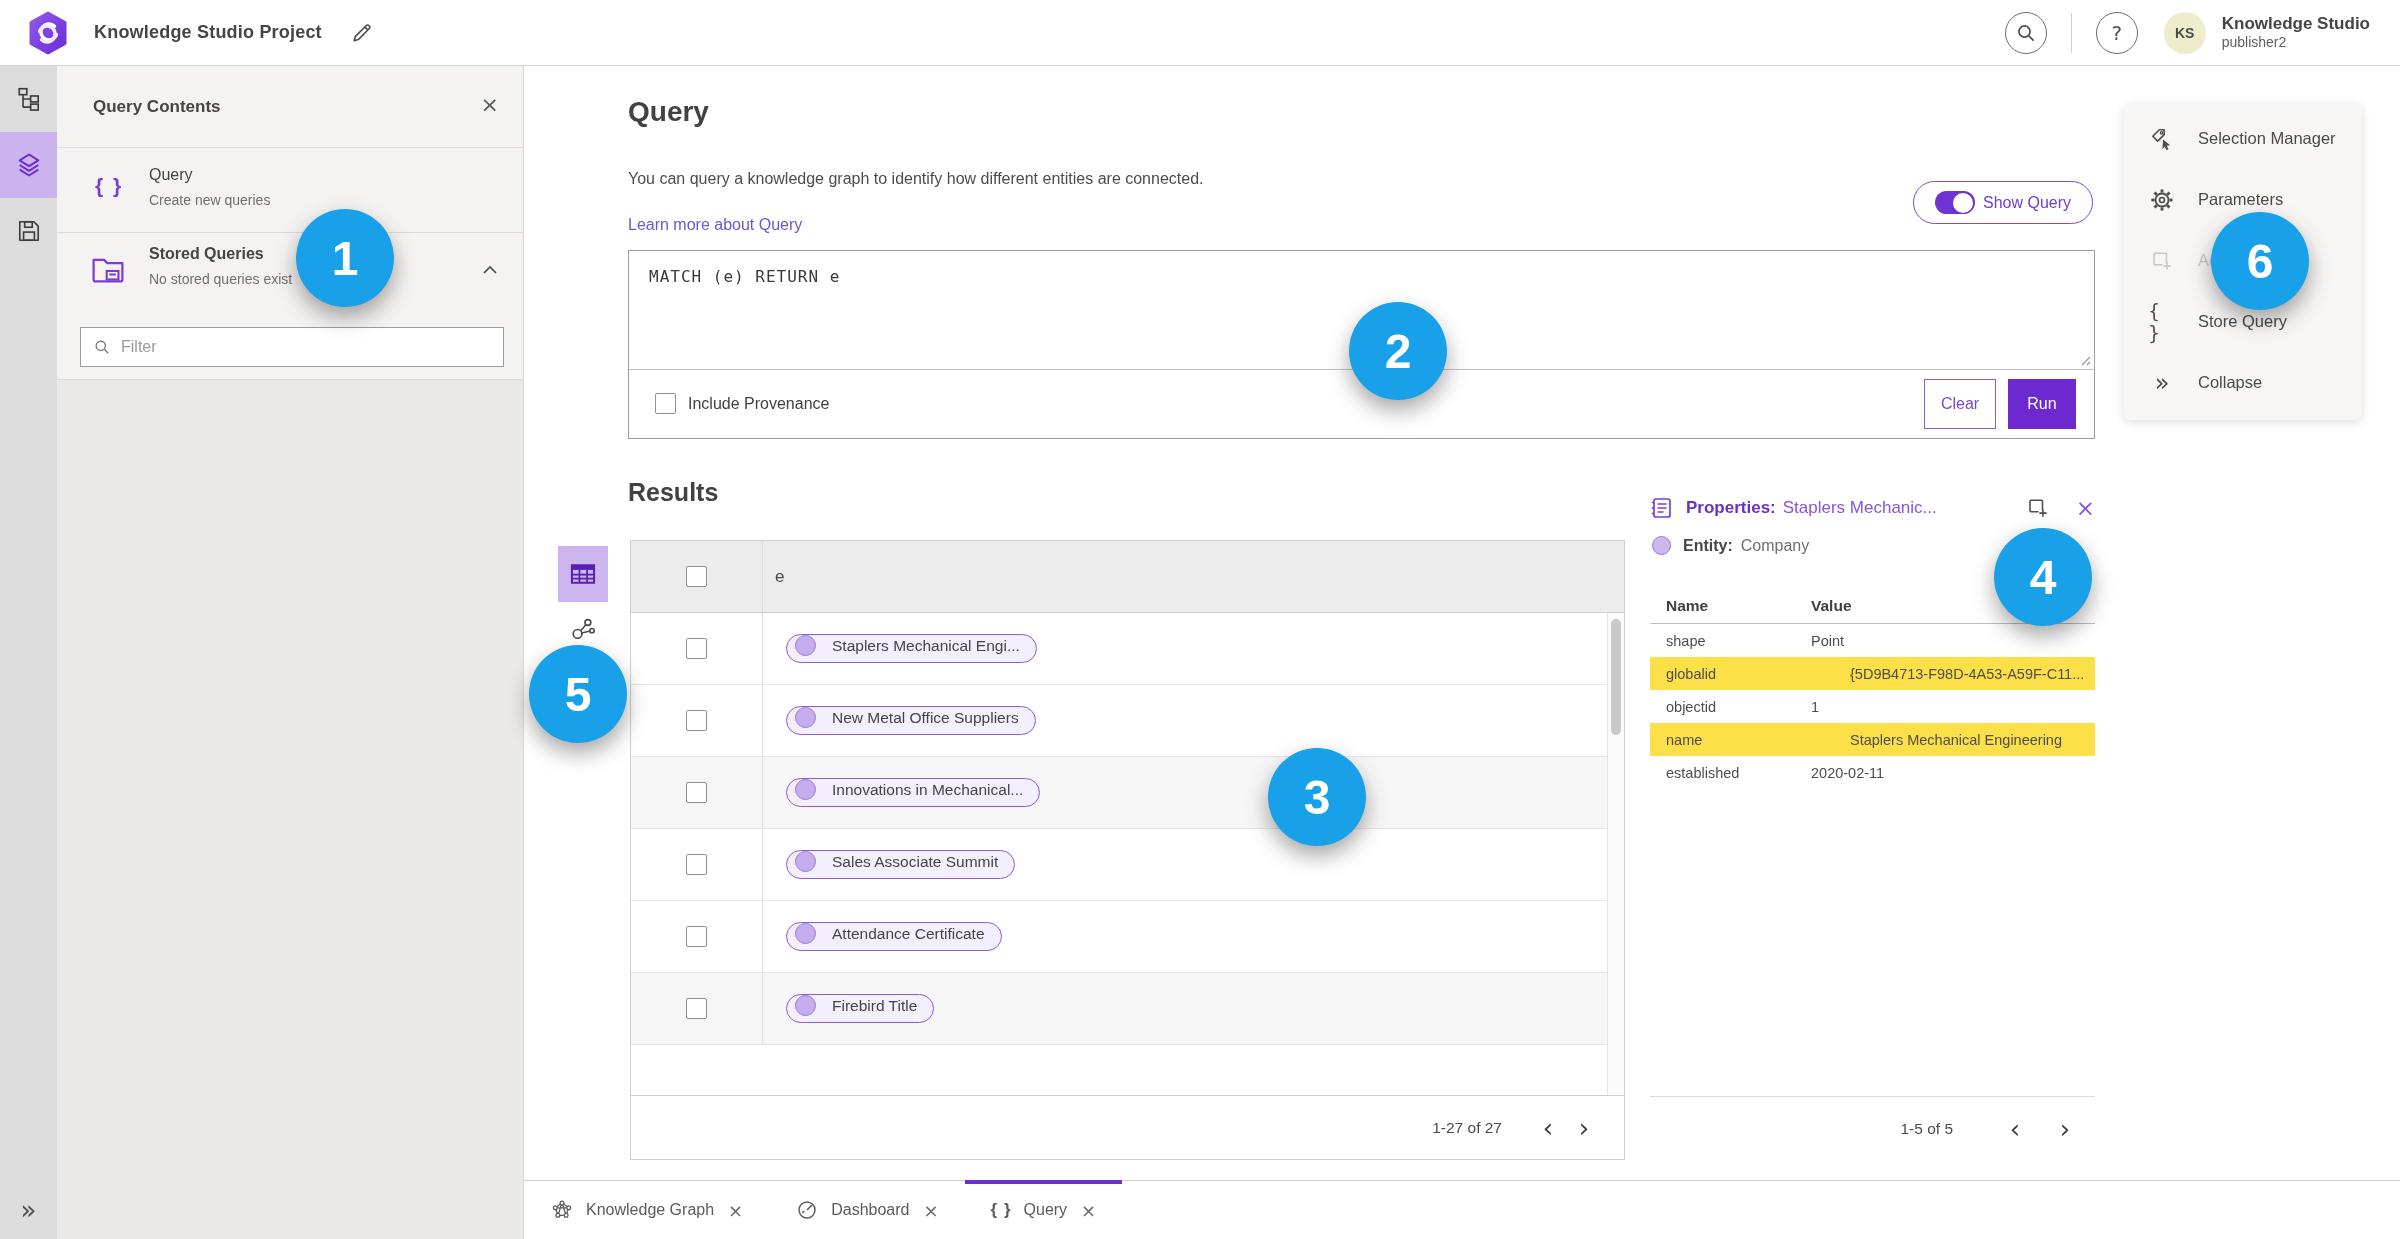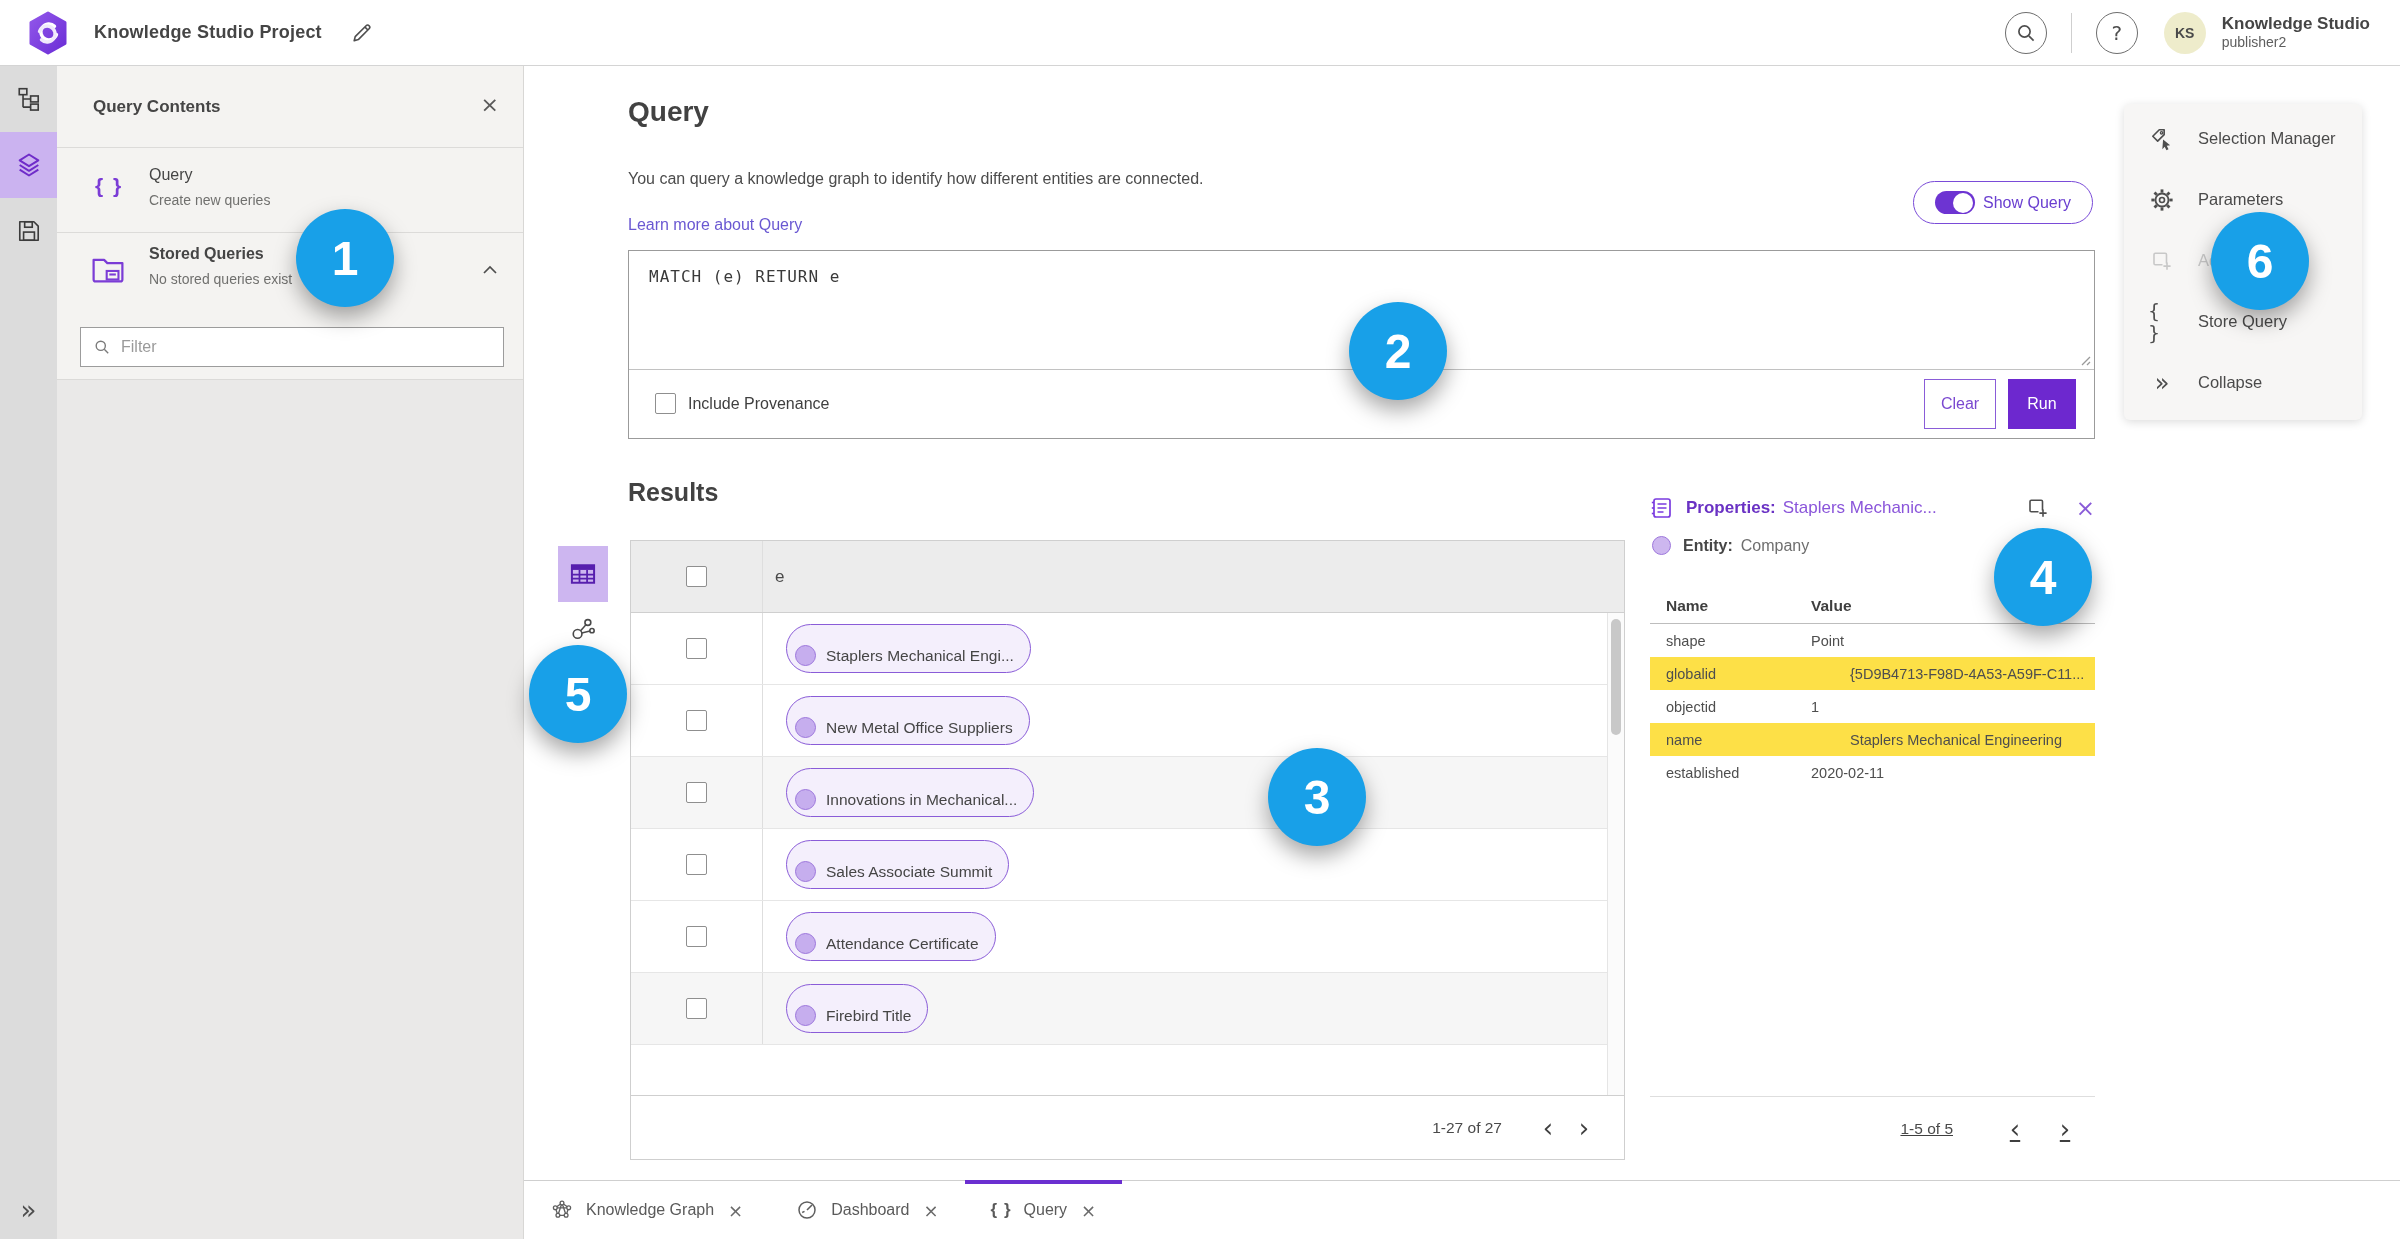--- a/index.html
+++ b/index.html
@@ -92,21 +92,21 @@
                   border:1px solid #cfcfcf; }
   #rt-header { position:relative; height:72px; background:#ececec; border-bottom:1px solid #cfcfcf;
                display:flex; align-items:center; }
   .cb-cell { width:132px; display:flex; justify-content:center; align-items:center; align-self:stretch;
              border-right:1px solid #dedede; }
   #rt-header .col-e { margin-left:12px; font-size:17px; color:#4a4a4a; }
   #rt-body { position:relative; height:483px; overflow:hidden; }
   .t-row { display:flex; align-items:center; height:72px; border-bottom:1px solid #e6e6e6; background:#fff; }
   .t-row.alt { background:#f6f6f6; }
   .e-cell { padding-left:23px; display:flex; align-items:center; }
-  .entity-pill { display:inline-flex; align-items:center; gap:10px; padding:20px 16px 6px 8px;
+  .entity-pill { display:inline-flex; align-items:center; gap:16px; padding:0 16px 6px 8px;
                  border:1.6px solid #8a5cd8; border-radius:999px; background:#f4effc; cursor:pointer; }
   .pill-dot { width:21px; height:21px; border-radius:50%; background:#c6aeee; border:1.5px solid #9d77dc; }
   .pill-label { font-size:15.5px; color:#454545; white-space:nowrap; }
   #rt-scrollbar { position:absolute; right:0; top:72px; width:17px; height:483px; background:#fbfbfb;
                   border-left:1px solid #e5e5e5; }
   #rt-thumb { position:absolute; left:3px; top:6px; width:10px; height:116px; background:#c8c8c8; border-radius:5px; }
   .card-footer { position:absolute; left:0; bottom:0; width:100%; height:64px; border-top:1px solid #cfcfcf;
                  display:flex; align-items:center; justify-content:flex-end; background:#fff; }
   .pag-text { font-size:15.5px; color:#4a4a4a; }
   .pag-btn { width:36px; height:36px; display:flex; align-items:center; justify-content:center;
@@ -126,21 +126,21 @@
   #entity-label { font-size:16px; font-weight:700; color:#464646; }
   #entity-type { font-size:16px; color:#6e6e6e; margin-left:-4px; }
   #props-table { position:absolute; left:0; top:96px; width:445px; }
   .p-header { display:flex; height:36px; align-items:center; border-bottom:1px solid #bdbdbd; }
   .p-header .pc-name, .p-header .pc-value { font-size:15.5px; font-weight:700; color:#3f3f3f; }
   .pc-name { width:161px; padding-left:16px; }
   .pc-value { flex:1; padding-right:8px; white-space:nowrap; overflow:hidden; }
   .p-row { display:flex; height:33px; align-items:center; background:#fff; }
   .p-row.alt { background:#fde047;gap:39px; }
   .p-row .pc-name, .p-row .pc-value { font-size:14.5px; color:#4e4e4e; }
-  #props .card-footer { border-top:1px solid #dedede; padding-right:12px;text-decoration:underline; }
+  #props .card-footer { border-top:1px solid #dedede; padding-right:12px; }
   #props .pag-text { margin-right:30px; }
   #props .pag-btn { margin-left:14px; }
 
   
   #side-menu { position:absolute; left:2124px; top:104px; width:238px; height:316px; background:#f7f6f5;
                border-radius:6px; box-shadow:0 2px 10px rgba(0,0,0,0.14); padding-top:4px; z-index:6; }
   .sm-item { height:61px; display:flex; align-items:center; padding-left:24px; gap:22px; cursor:pointer; }
   .sm-item .sm-icon { width:28px; display:flex; justify-content:center; }
   .sm-item .sm-label { font-size:16.5px; color:#4a4a4a; white-space:nowrap; }
   .sm-item.disabled .sm-label { color:#c8c8c8; }

